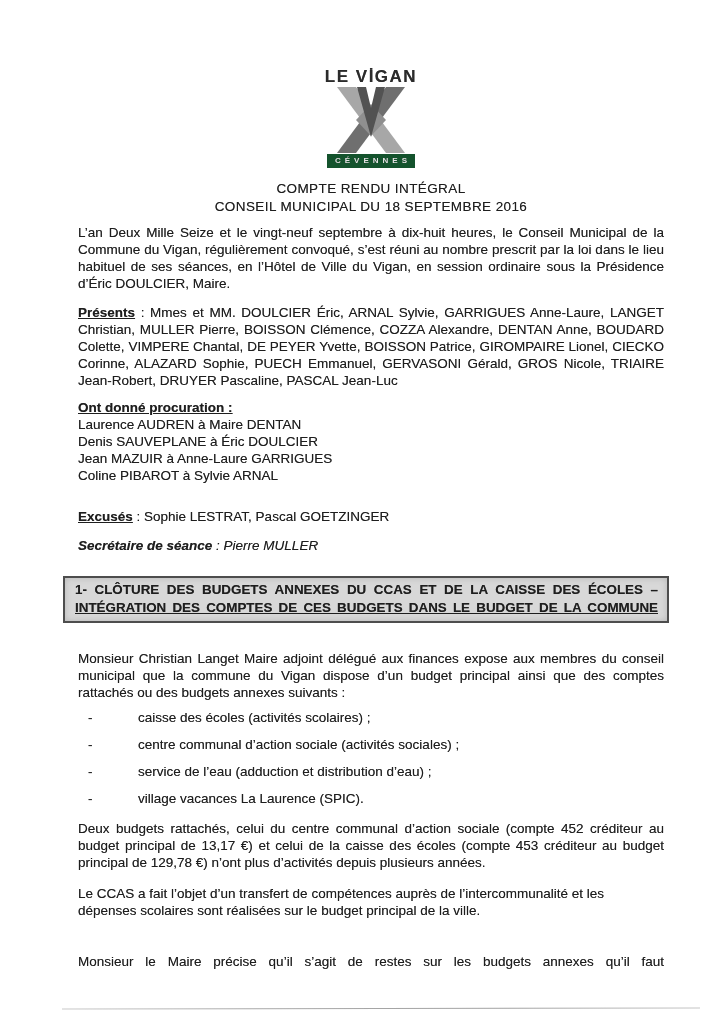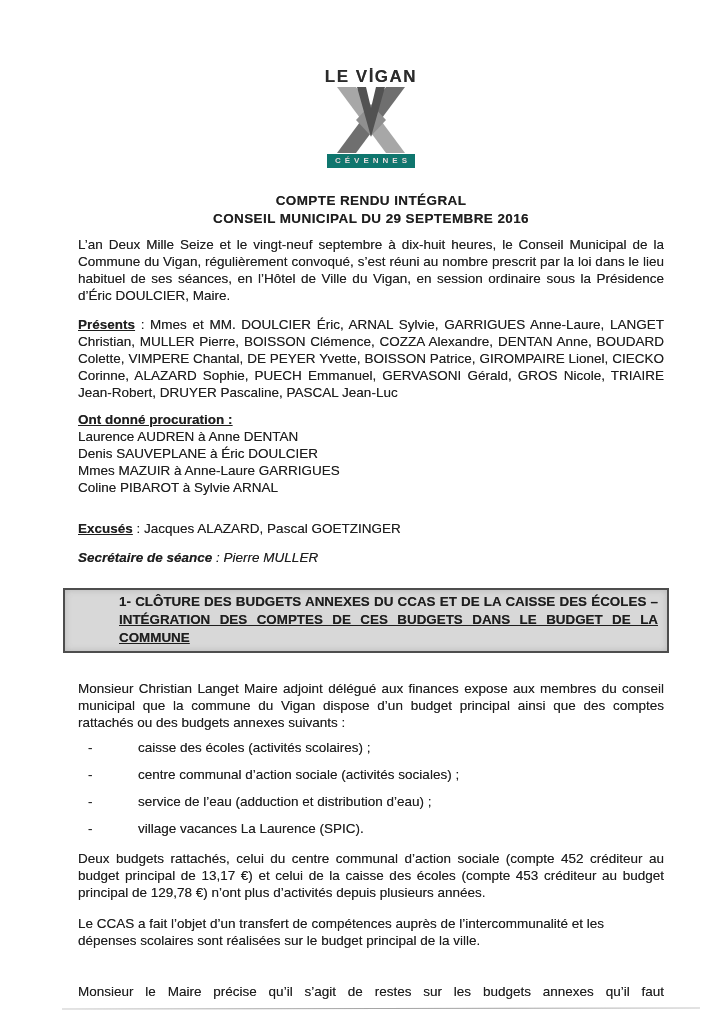--- a/index.html
+++ b/index.html
@@ -36,38 +36,37 @@
     letter-spacing: 1.5px;
     color: #2b2b2b;
     line-height: 17px;
   }
   .logo-graphic {
     margin-top: 2px;
     display: block;
   }
   .logo-band {
     margin-top: 1px;
-    background: #0f766e;
+    background: #14532d;
     color: #e3e3e3;
     font-size: 8px;
     font-weight: bold;
     letter-spacing: 4px;
     line-height: 12px;
     padding: 1px 3px 1px 7px;
     text-align: center;
     width: 78px;
   }
   
   .doc-title {
-    margin-top: 24px;
+    margin-top: 12px;
     text-align: center;
     font-size: 13.5px;
     line-height: 18px;
     letter-spacing: 0.4px;
-    font-weight: bold;
   }
   
   p, .para {
     margin: 0;
     font-size: 13.5px;
     line-height: 17px;
   }
   .just { text-align: justify; }
   .force-just { text-align: justify; text-align-last: justify; }
   .b { font-weight: bold; }
@@ -90,21 +89,20 @@
     background: #d8d8d8;
     padding: 3px 9px 4px 10px;
     box-shadow: inset 0 0 6px rgba(120,120,120,0.35);
   }
   .section-box .line {
     font-weight: bold;
     font-size: 13.4px;
     line-height: 18px;
     text-align: justify;
     text-align-last: justify;
-    margin-left: 44px;
   }
   
   .dash-list { margin-top: 8px; }
   .dash-item {
     display: flex;
     font-size: 13.5px;
     line-height: 17px;
     margin-bottom: 10px;
   }
   .dash-item .dash {
@@ -135,36 +133,36 @@
       <polygon points="4,0 23,0 72,66 53,66" fill="#a7a7a7"></polygon>
       <polygon points="53,0 72,0 23,66 4,66" fill="#6f6f6f"></polygon>
       <polygon points="38,17 53,33 38,49 23,33" fill="#8f8f8f"></polygon>
       <path d="M24,0 L33,0 L38,21 L43,0 L52,0 L38,50 Z" fill="#525252"></path>
     </svg>
     <div class="logo-band">CÉVENNES</div>
   </div>
 
   <div class="doc-title">
     <div>COMPTE RENDU INTÉGRAL</div>
-    <div>CONSEIL MUNICIPAL DU 29 SEPTEMBRE 2016</div>
+    <div>CONSEIL MUNICIPAL DU 18 SEPTEMBRE 2016</div>
   </div>
 
   <p class="just mt-p1">L’an Deux Mille Seize et le vingt-neuf septembre à dix-huit heures, le Conseil Municipal de la Commune du Vigan, régulièrement convoqué, s’est réuni au nombre prescrit par la loi dans le lieu habituel de ses séances, en l’Hôtel de Ville du Vigan, en session ordinaire sous la Présidence d’Éric DOULCIER, Maire.</p>
 
   <p class="just mt-pres"><span class="b u">Présents</span><span> : </span><span>Mmes et MM. DOULCIER Éric, ARNAL Sylvie, GARRIGUES Anne-Laure, LANGET Christian, MULLER Pierre, BOISSON Clémence, COZZA Alexandre, DENTAN Anne, BOUDARD Colette, VIMPERE Chantal, DE PEYER Yvette, BOISSON Patrice, GIROMPAIRE Lionel, CIECKO Corinne, ALAZARD Sophie, PUECH Emmanuel, GERVASONI Gérald, GROS Nicole, TRIAIRE Jean-Robert, DRUYER Pascaline, PASCAL Jean-Luc</span></p>
 
   <div class="mt-proc">
     <p class="b u">Ont donné procuration :</p>
-    <p>Laurence AUDREN à Anne DENTAN</p>
+    <p>Laurence AUDREN à Maire DENTAN</p>
     <p>Denis SAUVEPLANE à Éric DOULCIER</p>
-    <p>Mmes MAZUIR à Anne-Laure GARRIGUES</p>
+    <p>Jean MAZUIR à Anne-Laure GARRIGUES</p>
     <p>Coline PIBAROT à Sylvie ARNAL</p>
   </div>
 
-  <p class="mt-exc"><span class="b u">Excusés</span><span> : </span><span>Jacques ALAZARD, Pascal GOETZINGER</span></p>
+  <p class="mt-exc"><span class="b u">Excusés</span><span> : </span><span>Sophie LESTRAT, Pascal GOETZINGER</span></p>
 
   <p class="mt-sec"><span class="b">Secrétaire de séance</span><span> : </span><span>Pierre MULLER</span></p>
 
   <div class="section-box">
     <div class="line">1- CLÔTURE DES BUDGETS ANNEXES DU CCAS ET DE LA CAISSE DES ÉCOLES –</div>
     <div class="line u">INTÉGRATION DES COMPTES DE CES BUDGETS DANS LE BUDGET DE LA COMMUNE</div>
   </div>
 
   <p class="just mt-p2">Monsieur Christian Langet Maire adjoint délégué aux finances expose aux membres du conseil municipal que la commune du Vigan dispose d’un budget principal ainsi que des comptes rattachés ou des budgets annexes suivants :</p>
 

